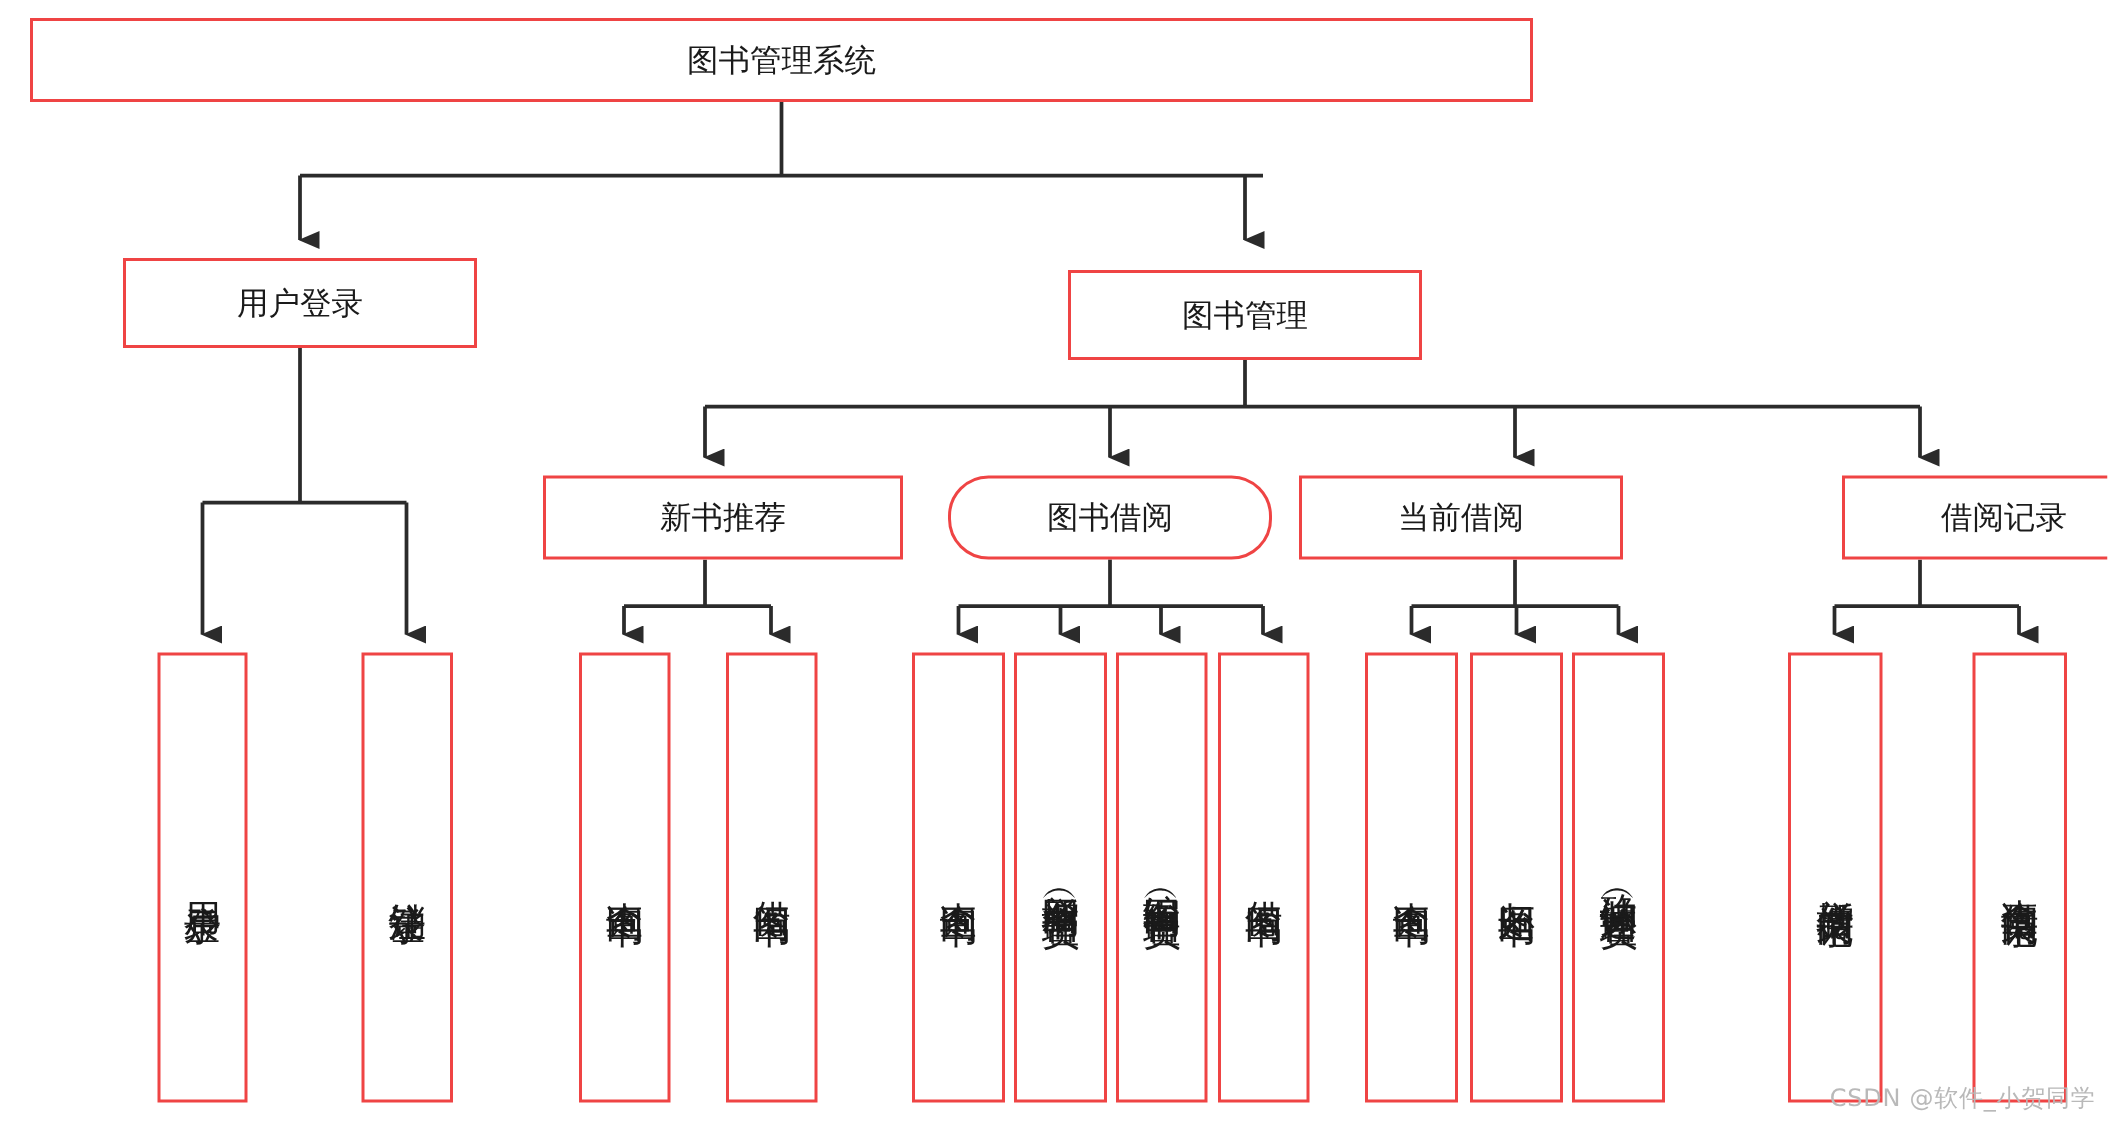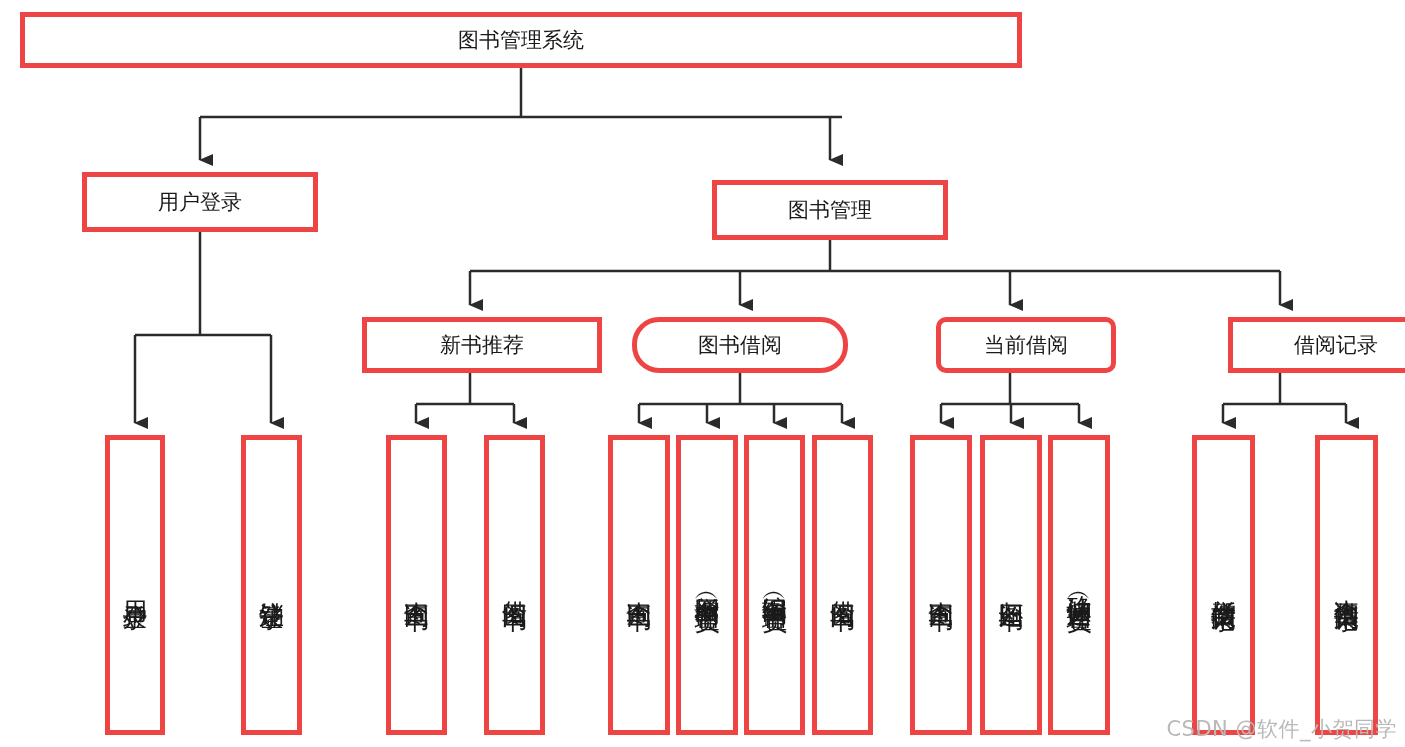--- a/index.html
+++ b/index.html
@@ -3,21 +3,21 @@
 <meta charset="utf-8">
 <title>图书管理系统功能结构图</title>
 <style>
   html,body{margin:0;padding:0;background:#ffffff;}
   body{font-family:"DejaVu Sans","Liberation Sans",sans-serif;}
   #canvas{position:relative;width:1405px;height:747px;background:#ffffff;overflow:hidden;}
   #wires{position:absolute;left:0;top:0;width:1405px;height:747px;}
   .node{
     position:absolute;
     box-sizing:border-box;
-    border:5px solid #ef4444;
+    border:2px solid #ef4444;
     background:#ffffff;
     display:flex;
     align-items:center;
     justify-content:center;
     color:#1a1a1a;
   }
   .node .lbl{
     display:block;
     text-align:center;
     line-height:1.18;
@@ -29,21 +29,21 @@
     writing-mode:vertical-rl;
     text-orientation:upright;
     font-size:25px;
     letter-spacing:2px;
     line-height:1;
   }
   #watermark{
     position:absolute;
     right:8px;
     bottom:4px;
-    font-size:21px;
+    font-size:16px;
     color:#b9b9b9;
     letter-spacing:0.5px;
     white-space:nowrap;
     pointer-events:none;
   }
 </style>
 </head>
 <body>
 
 <div id="canvas">
@@ -108,21 +108,21 @@
   <div class="node h-node" style="left: 712px; top: 180px; width: 236px; height: 60px;">
     <span class="lbl">图书管理</span>
   </div>
 
   <div class="node h-node" style="left: 362px; top: 317px; width: 240px; height: 56px;">
     <span class="lbl">新书推荐</span>
   </div>
   <div class="node h-node" style="left: 632px; top: 317px; width: 216px; height: 56px; border-radius: 27px;">
     <span class="lbl">图书借阅</span>
   </div>
-  <div class="node h-node" style="left: 936px; top: 317px; width: 180px; height: 56px; border-radius: 10px;">
+  <div class="node h-node" style="left: 866px; top: 317px; width: 216px; height: 56px;">
     <span class="lbl">当前借阅</span>
   </div>
   <div class="node h-node" style="left: 1228px; top: 317px; width: 216px; height: 56px;">
     <span class="lbl">借阅记录</span>
   </div>
 
   <div class="node v-node" style="left: 105px; top: 435px; width: 60px; height: 300px;">
     <span class="lbl">用户登录</span>
   </div>
   <div class="node v-node" style="left: 241px; top: 435px; width: 61px; height: 300px;">

